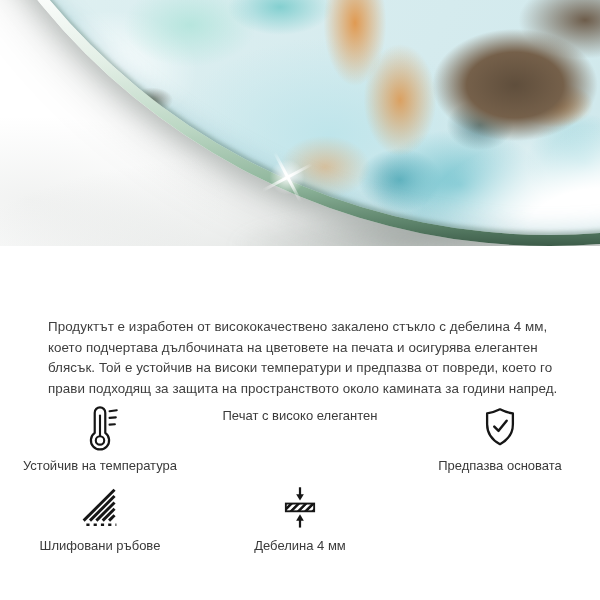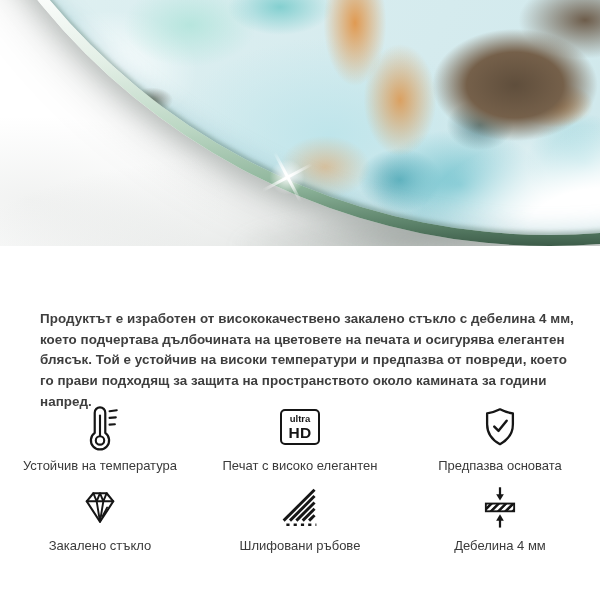--- a/index.html
+++ b/index.html
@@ -116,70 +116,52 @@
     <div class="glass-rim"></div>
     <div class="art-circle"></div>
     <div class="sparkle">
       <div class="glow"></div>
         <div class="ray-h"></div>
         <div class="ray-v"></div>
     </div>
   </div>
 
 
-  <p class="body-text" style="margin:0;font-weight:bold;">Продуктът е изработен от висококачествено закалено стъкло с дебелина 4 мм, което подчертава дълбочината на цветовете на печата и осигурява елегантен блясък. Той е устойчив на високи температури и предпазва от повреди, което го прави подходящ за защита на пространството около камината за години напред.</p>
+  <p class="body-text" style="margin:8px;">Продуктът е изработен от висококачествено закалено стъкло с дебелина 4 мм, което подчертава дълбочината на цветовете на печата и осигурява елегантен блясък. Той е устойчив на високи температури и предпазва от повреди, което го прави подходящ за защита на пространството около камината за години напред.</p>
 
   <div class="features">
 
     <div class="feature">
       <div class="icon-slot">
         <svg class="icn" width="46" height="50" viewBox="0 0 48 52">
           <path d="M18.5 32.2 V11 A5.5 5.5 0 0 1 29.5 11 V32.2 A9.5 9.5 0 1 1 18.5 32.2 Z"></path>
           <circle cx="24" cy="40" r="4.4" stroke-width="2.2"></circle>
           <line x1="24" y1="35.4" x2="24" y2="14" stroke-width="2.2"></line>
           <line x1="34" y1="9.5" x2="41.5" y2="8.5" stroke-width="2.2"></line>
           <line x1="34" y1="16.5" x2="40.5" y2="16" stroke-width="2.2"></line>
           <line x1="34" y1="23.5" x2="39.5" y2="23.2" stroke-width="2.2"></line>
         </svg>
       </div>
       <div class="feature-label">Устойчив на температура</div>
     </div>
 
     <div class="feature">
-      <div class="icon-slot">
-        <div class="uhd-box">
-          <span class="uhd-small">ultra</span>
-          <span class="uhd-big">HD</span>
-        </div>
-      </div>
       <div class="feature-label">Печат с високо елегантен</div>
     </div>
 
     <div class="feature">
       <div class="icon-slot">
         <svg class="icn" width="42" height="44" viewBox="0 0 44 44">
           <path d="M22 3.5 C27 6 31.5 7.3 35.5 7.8 V19 C35.5 28.5 30 35.6 22 40 C14 35.6 8.5 28.5 8.5 19 V7.8 C12.5 7.3 17 6 22 3.5 Z" stroke-width="2.4"></path>
           <path d="M16 21.5 L20.5 26 L29 15.5" stroke-width="2.6"></path>
         </svg>
       </div>
       <div class="feature-label">Предпазва основата</div>
     </div>
 
-    <div class="feature">
-      <div class="icon-slot">
-        <svg class="icn" width="42" height="38" viewBox="0 0 44 40">
-          <path d="M8 14 L15 5.5 H29 L36 14 L22 35.5 Z" stroke-width="2.2"></path>
-          <line x1="8" y1="14" x2="36" y2="14" stroke-width="2"></line>
-          <path d="M15 5.5 L18.5 14 L22 5.5 L25.5 14 L29 5.5" stroke-width="2"></path>
-          <path d="M18.5 14 L22 35.5 M25.5 14 L22 35.5" stroke-width="2"></path>
-          <line x1="29.5" y1="20.5" x2="24.5" y2="30" stroke-width="1.8"></line>
-        </svg>
-      </div>
-      <div class="feature-label">Закалено стъкло</div>
-    </div>
 
     <div class="feature">
       <div class="icon-slot">
         <svg width="40" height="44" viewBox="0 0 44 46">
           <g stroke="#161616" stroke-width="3.2" fill="none" stroke-linecap="butt">
             <line x1="4" y1="38" x2="38" y2="4"></line>
             <line x1="11" y1="38" x2="38" y2="11"></line>
             <line x1="18" y1="38" x2="38" y2="18"></line>
             <line x1="25" y1="38" x2="38" y2="25"></line>
             <line x1="32" y1="38" x2="38" y2="32"></line>

